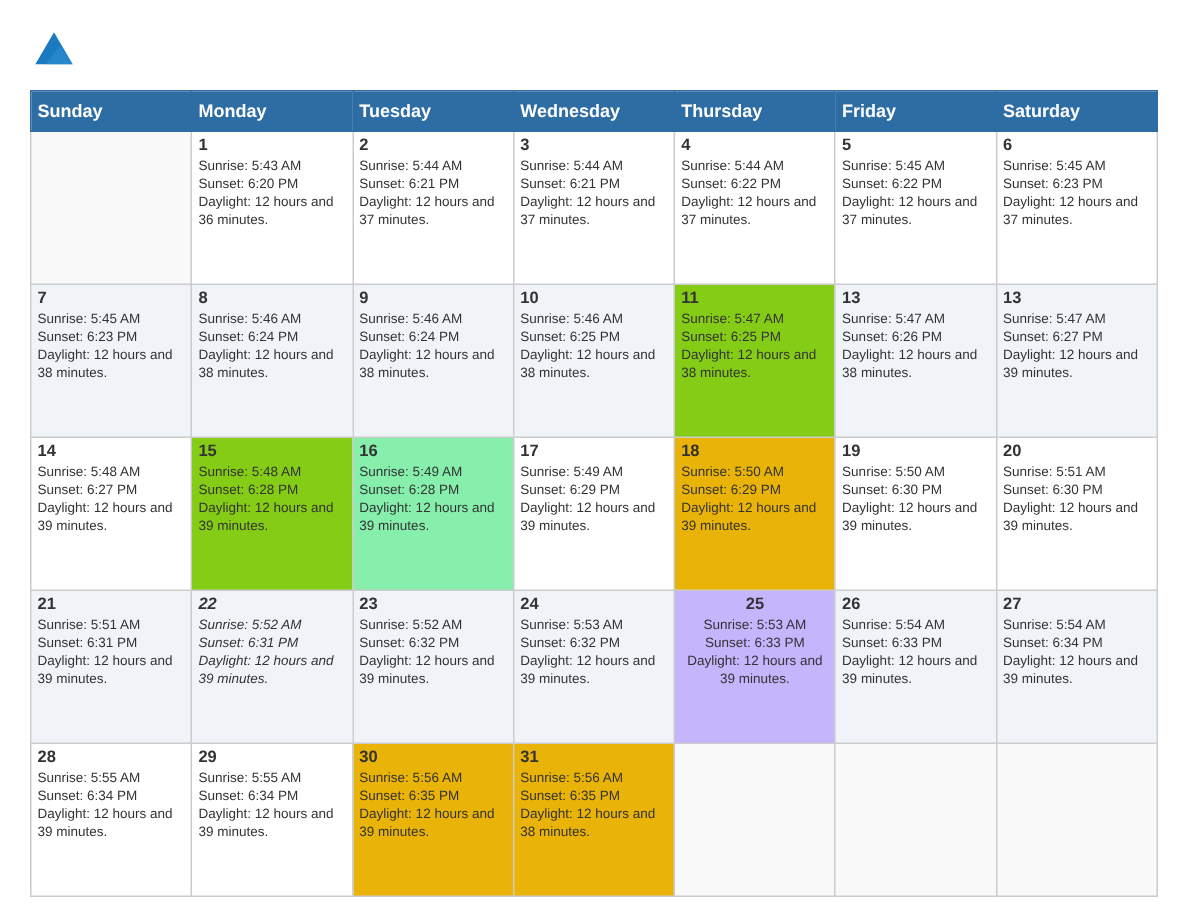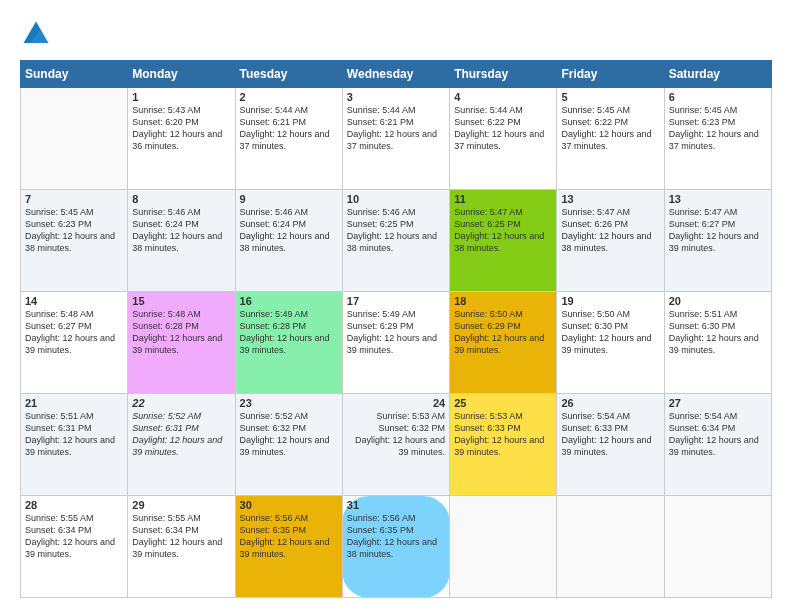--- a/index.html
+++ b/index.html
@@ -192,21 +192,21 @@
           <td style="background-color: rgb(240, 244, 248);">
             <span class="day-num">13</span>
 <div class="cell-text">Sunrise: 5:47 AM<br>Sunset: 6:27 PM<br>Daylight: 12 hours and 39 minutes.</div>
           </td>
         </tr>
         <tr>
           <td style="background-color: rgb(255, 255, 255);">
             <span class="day-num">14</span>
 <div class="cell-text">Sunrise: 5:48 AM<br>Sunset: 6:27 PM<br>Daylight: 12 hours and 39 minutes.</div>
           </td>
-          <td style="background-color: #f0abfc; margin-left: 16px;">
+          <td style="background-color: #84cc16; margin-left: 16px;">
             <span class="day-num">15</span>
 <div class="cell-text">Sunrise: 5:48 AM<br>Sunset: 6:28 PM<br>Daylight: 12 hours and 39 minutes.</div>
           </td>
           <td style="background-color: #86efac;">
             <span class="day-num">16</span>
 <div class="cell-text">Sunrise: 5:49 AM<br>Sunset: 6:28 PM<br>Daylight: 12 hours and 39 minutes.</div>
           </td>
           <td style="background-color: rgb(255, 255, 255);">
             <span class="day-num">17</span>
 <div class="cell-text">Sunrise: 5:49 AM<br>Sunset: 6:29 PM<br>Daylight: 12 hours and 39 minutes.</div>
@@ -230,25 +230,25 @@
 <div class="cell-text">Sunrise: 5:51 AM<br>Sunset: 6:31 PM<br>Daylight: 12 hours and 39 minutes.</div>
           </td>
           <td style="background-color: rgb(240, 244, 248); font-style: italic;">
             <span class="day-num">22</span>
 <div class="cell-text">Sunrise: 5:52 AM<br>Sunset: 6:31 PM<br>Daylight: 12 hours and 39 minutes.</div>
           </td>
           <td style="background-color: rgb(240, 244, 248);">
             <span class="day-num">23</span>
 <div class="cell-text">Sunrise: 5:52 AM<br>Sunset: 6:32 PM<br>Daylight: 12 hours and 39 minutes.</div>
           </td>
-          <td style="background-color: rgb(240, 244, 248); text-align: right;">
+          <td style="background-color: rgb(240, 244, 248);">
             <span class="day-num">24</span>
 <div class="cell-text">Sunrise: 5:53 AM<br>Sunset: 6:32 PM<br>Daylight: 12 hours and 39 minutes.</div>
           </td>
-          <td style="background-color: #fde047;">
+          <td style="background-color: #c4b5fd; text-align: center;">
             <span class="day-num">25</span>
 <div class="cell-text">Sunrise: 5:53 AM<br>Sunset: 6:33 PM<br>Daylight: 12 hours and 39 minutes.</div>
           </td>
           <td style="background-color: rgb(240, 244, 248);">
             <span class="day-num">26</span>
 <div class="cell-text">Sunrise: 5:54 AM<br>Sunset: 6:33 PM<br>Daylight: 12 hours and 39 minutes.</div>
           </td>
           <td style="background-color: rgb(240, 244, 248); margin-left: 15px;">
             <span class="day-num">27</span>
 <div class="cell-text">Sunrise: 5:54 AM<br>Sunset: 6:34 PM<br>Daylight: 12 hours and 39 minutes.</div>
@@ -260,21 +260,21 @@
 <div class="cell-text">Sunrise: 5:55 AM<br>Sunset: 6:34 PM<br>Daylight: 12 hours and 39 minutes.</div>
           </td>
           <td style="background-color: rgb(255, 255, 255);">
             <span class="day-num">29</span>
 <div class="cell-text">Sunrise: 5:55 AM<br>Sunset: 6:34 PM<br>Daylight: 12 hours and 39 minutes.</div>
           </td>
           <td style="background-color: #eab308;">
             <span class="day-num">30</span>
 <div class="cell-text">Sunrise: 5:56 AM<br>Sunset: 6:35 PM<br>Daylight: 12 hours and 39 minutes.</div>
           </td>
-          <td style="background-color: #7dd3fc; border-radius: 27px;">
+          <td style="background-color: #eab308;">
             <span class="day-num">31</span>
 <div class="cell-text">Sunrise: 5:56 AM<br>Sunset: 6:35 PM<br>Daylight: 12 hours and 38 minutes.</div>
           </td>
           <td class="empty-cell" style="background-color: rgb(249, 249, 249);"></td>
           <td class="empty-cell" style="background-color: rgb(249, 249, 249);"></td>
           <td class="empty-cell" style="background-color: rgb(249, 249, 249);"></td>
         </tr>
       </tbody>
   </table>
 </div>

